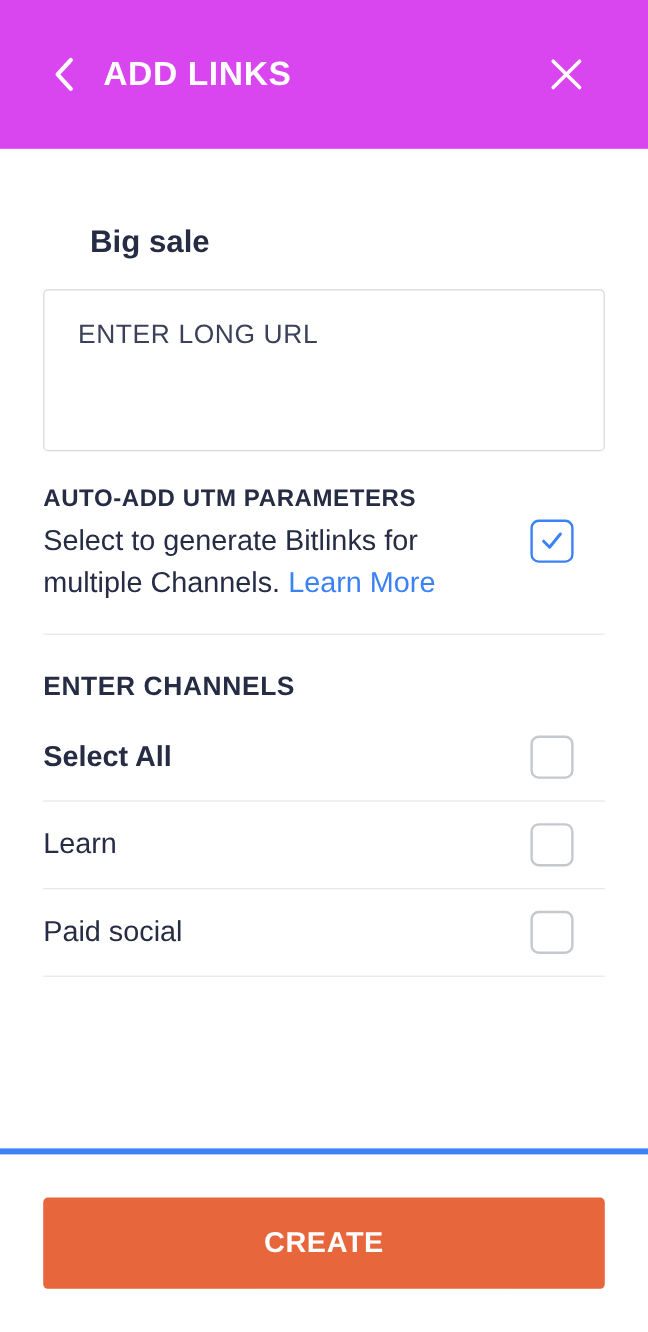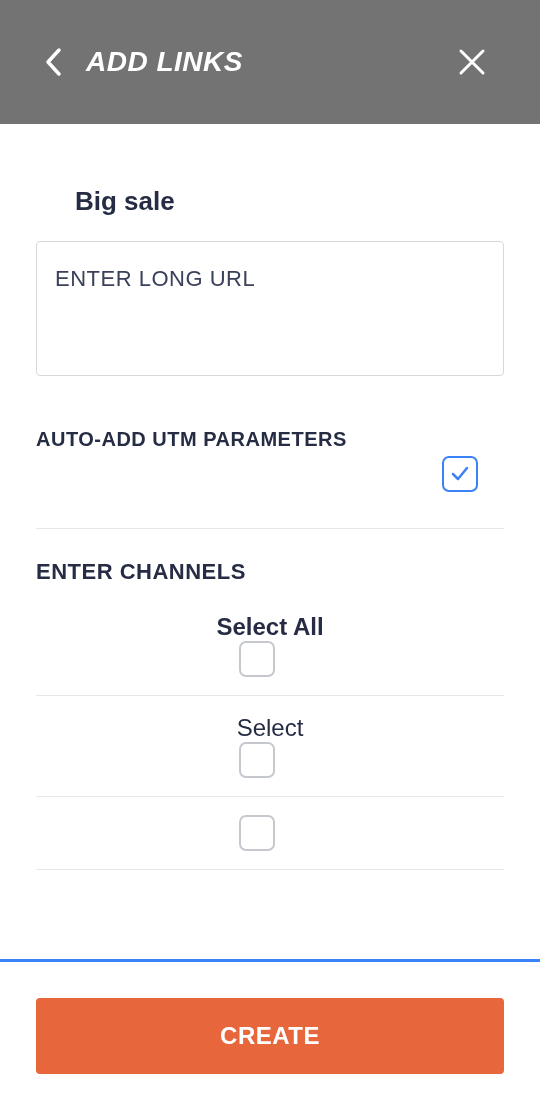--- a/index.html
+++ b/index.html
@@ -11,27 +11,26 @@
     body {
       font-family: -apple-system, BlinkMacSystemFont, 'Segoe UI', Helvetica, Arial, sans-serif;
       width: 540px;
       height: 1110px;
       background: #ffffff;
       position: relative;
       overflow: hidden;
     }
     
     .header {
-      background: #737373;
+      background: #d946ef;
       height: 124px;
       display: flex;
       align-items: center;
       justify-content: space-between;
       padding: 0 54px 0 44px;
-      font-style: italic;
     }
     
     .header-left {
       display: flex;
       align-items: center;
       gap: 24px;
     }
     
     .back-icon {
       cursor: pointer;
@@ -61,38 +60,38 @@
       font-size: 26px;
       font-weight: 700;
       margin-bottom: 24px;
       margin-left: 39px;
     }
     
     .url-input {
       width: 100%;
       border: 1px solid #d6d8db;
       border-radius: 4px;
-      padding: 24px 18px;
+      padding: 24px 28px;
       height: 135px;
       font-size: 22px;
       font-weight: 500;
       letter-spacing: 0.5px;
       color: #3a4159;
       resize: none;
       font-family: inherit;
     }
     
     .url-input::placeholder {
       color: #3a4159;
       font-weight: 500;
     }
     
     .utm-section {
-      margin-top: 48px;
-      padding-bottom: 36px;
+      margin-top: 24px;
+      padding-bottom: 24px;
       border-bottom: 1px solid #e6e7ea;
     }
     
     .utm-row {
       display: flex;
       align-items: flex-start;
       justify-content: space-between;
       gap: 20px;
     }
     
@@ -152,21 +151,20 @@
       letter-spacing: 0.5px;
       margin-bottom: 10px;
     }
     
     .channel-row {
       display: flex;
       align-items: center;
       justify-content: space-between;
       padding: 18px 0;
       border-bottom: 1px solid #e6e7ea;
-      flex-direction: column;
     }
     
     .channel-row.no-border {
       border-bottom: none;
     }
     
     .channel-name {
       color: #252c44;
       font-size: 24px;
     }
@@ -183,21 +181,21 @@
       cursor: pointer;
       flex-shrink: 0;
       margin-right: 26px;
     }
     
     .footer {
       position: absolute;
       bottom: 0;
       left: 0;
       right: 0;
-      border-top: 3px solid #3b82f6;
+      border-top: 5px solid #3b82f6;
       padding: 36px;
       background: #ffffff;
     }
     
     .create-button {
       width: 100%;
       background: #e8663c;
       color: #ffffff;
       border: none;
       border-radius: 4px;
@@ -230,43 +228,45 @@
 
 <div class="content">
   <div class="campaign-title">Big sale</div>
   
   <textarea class="url-input" placeholder="ENTER LONG URL" style=""></textarea>
   
   <div class="utm-section">
     <div class="utm-row">
       <div class="utm-text">
         <div class="utm-label">AUTO-ADD UTM PARAMETERS</div>
+        <div class="utm-description"><span>Select to generate Bitlinks for multiple Channels. </span><span class="learn-more">Learn More</span></div>
       </div>
       <div class="checkbox checked">
         <svg width="22" height="22" viewBox="0 0 22 22" fill="none">
           <path d="M4 11 L9 16 L18 5" stroke="#3b82f6" stroke-width="2.5" stroke-linecap="round" stroke-linejoin="round"></path>
         </svg>
       </div>
     </div>
   </div>
   
   <div class="channels-section">
     <div class="channels-label">ENTER CHANNELS</div>
 
     <div class="channel-row">
       <div class="channel-name bold">Select All</div>
       <div class="channel-checkbox"></div>
     </div>
 
     <div class="channel-row">
-      <div class="channel-name">Select</div>
+      <div class="channel-name">Learn</div>
       <div class="channel-checkbox"></div>
     </div>
 
     <div class="channel-row">
+      <div class="channel-name">Paid social</div>
       <div class="channel-checkbox"></div>
     </div>
 
   </div>
 </div>
 
 <div class="footer">
   <button class="create-button">CREATE</button>
 </div>
 

